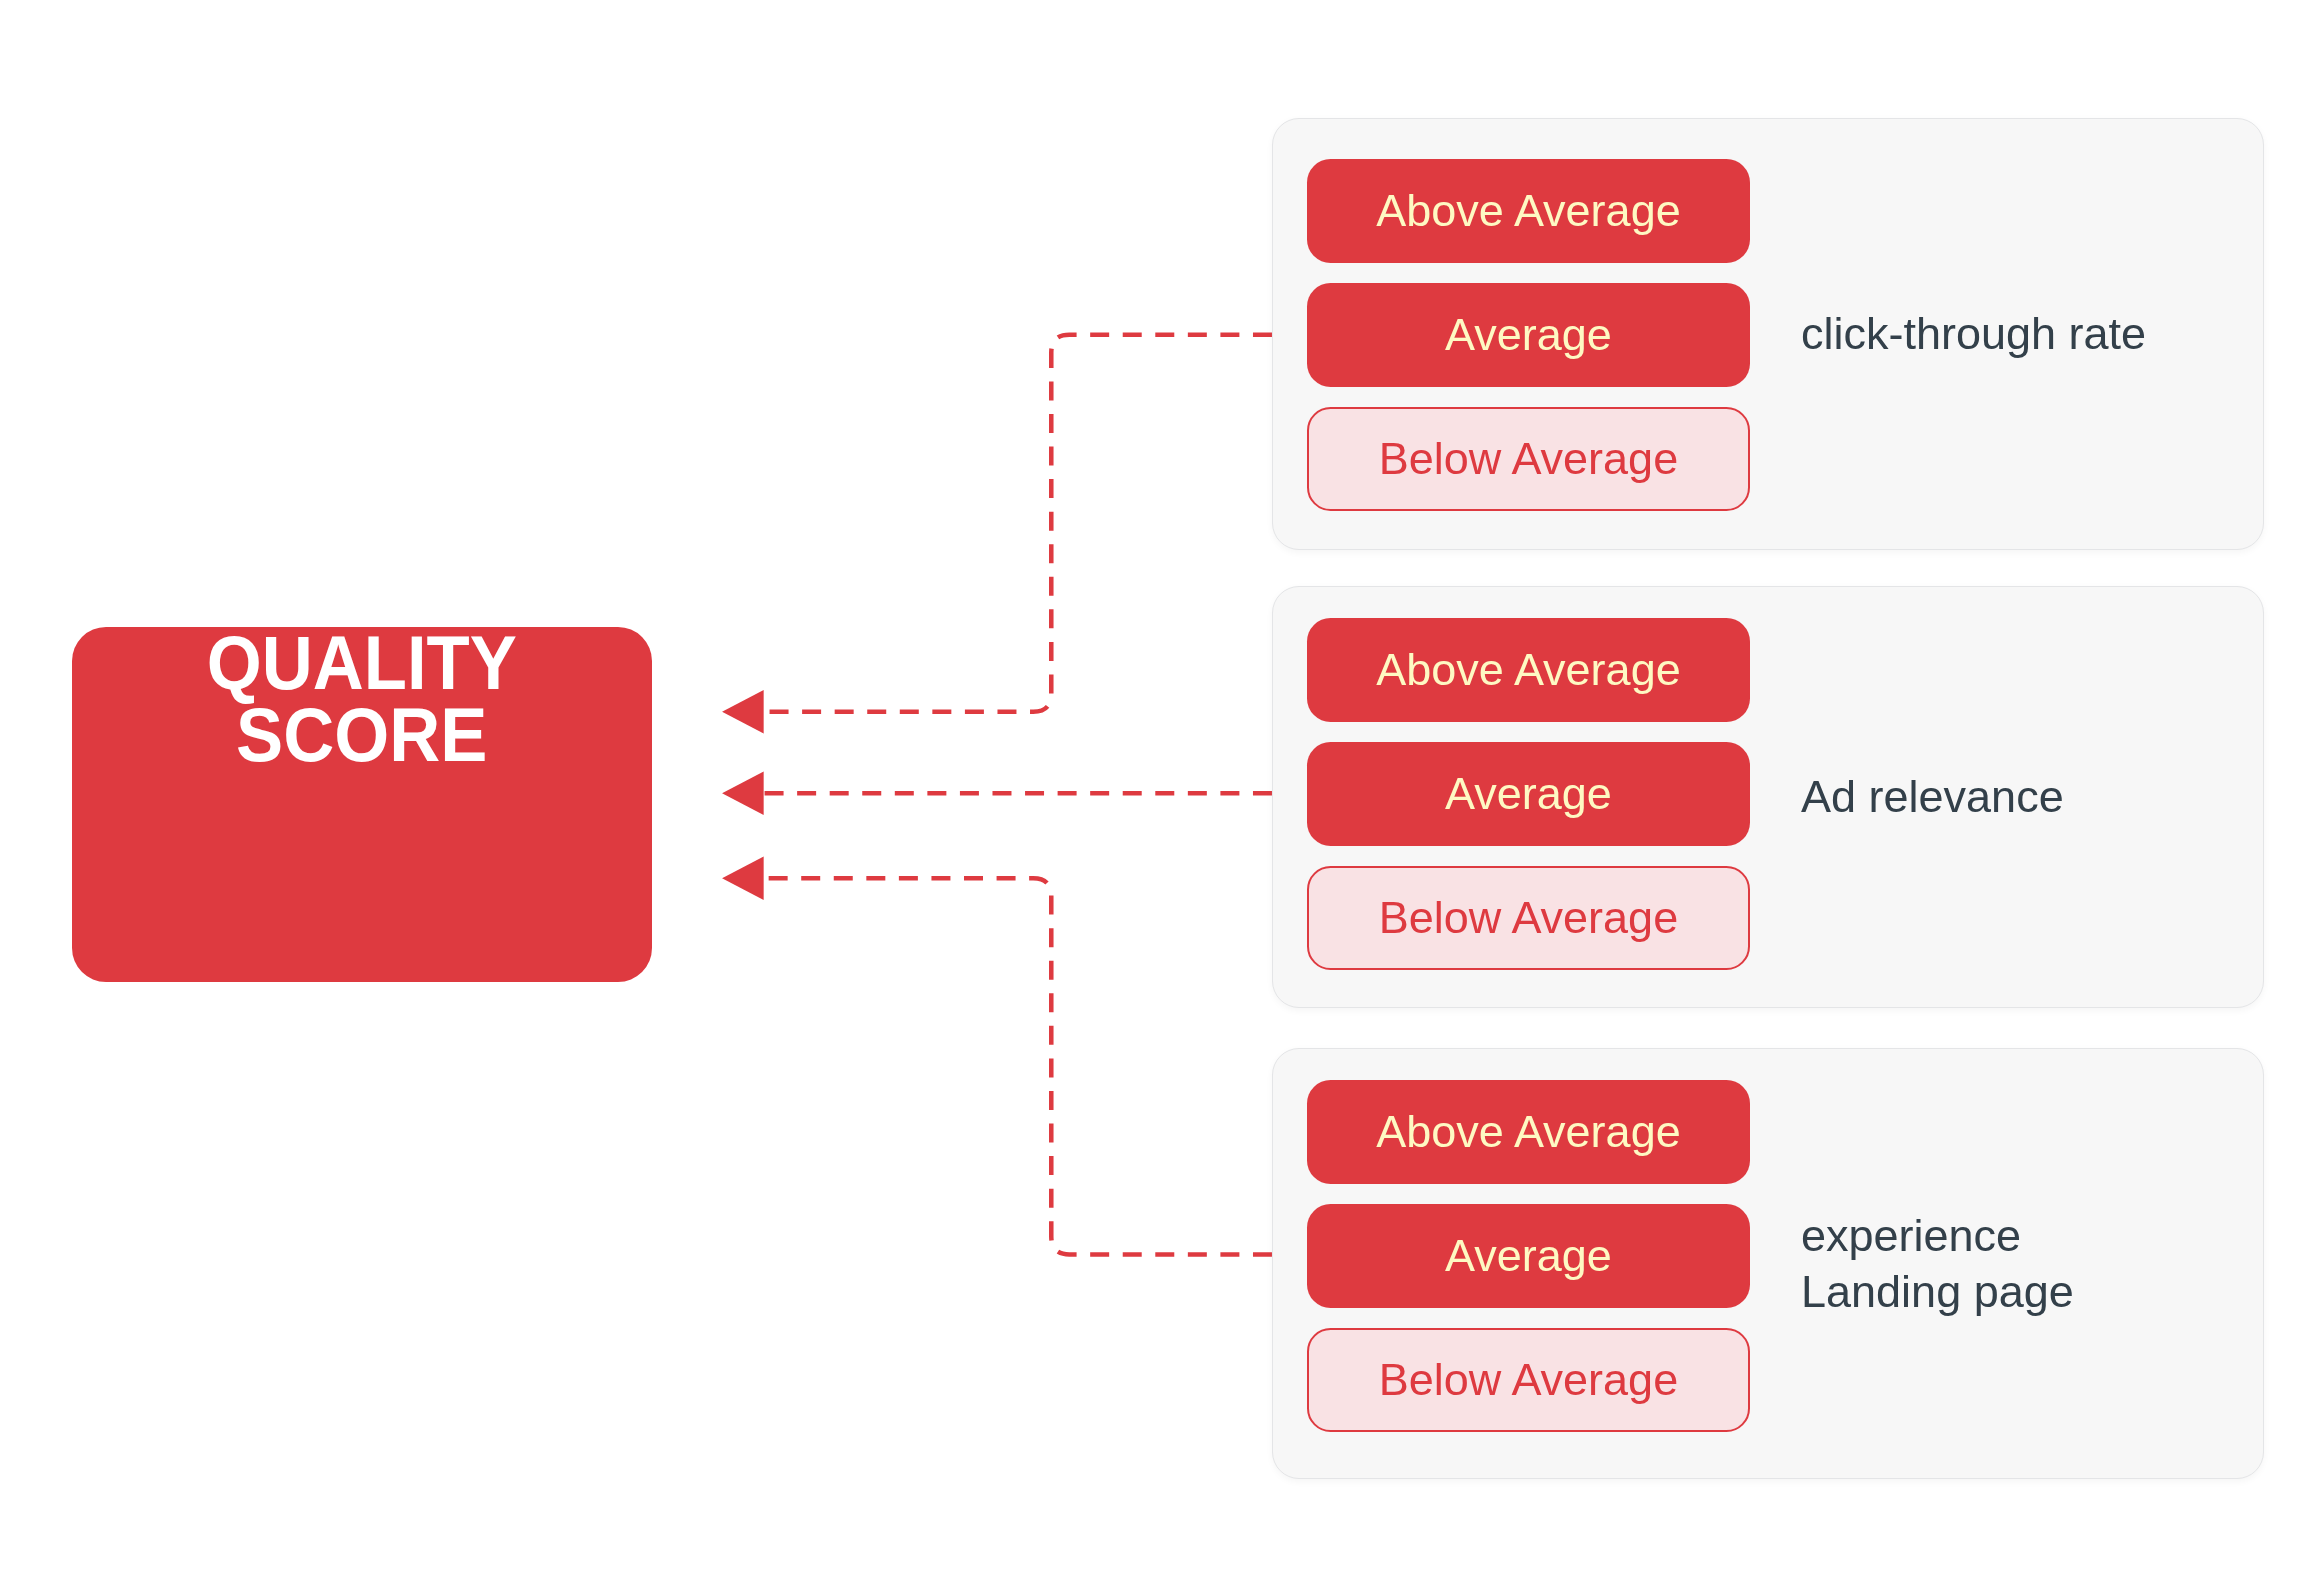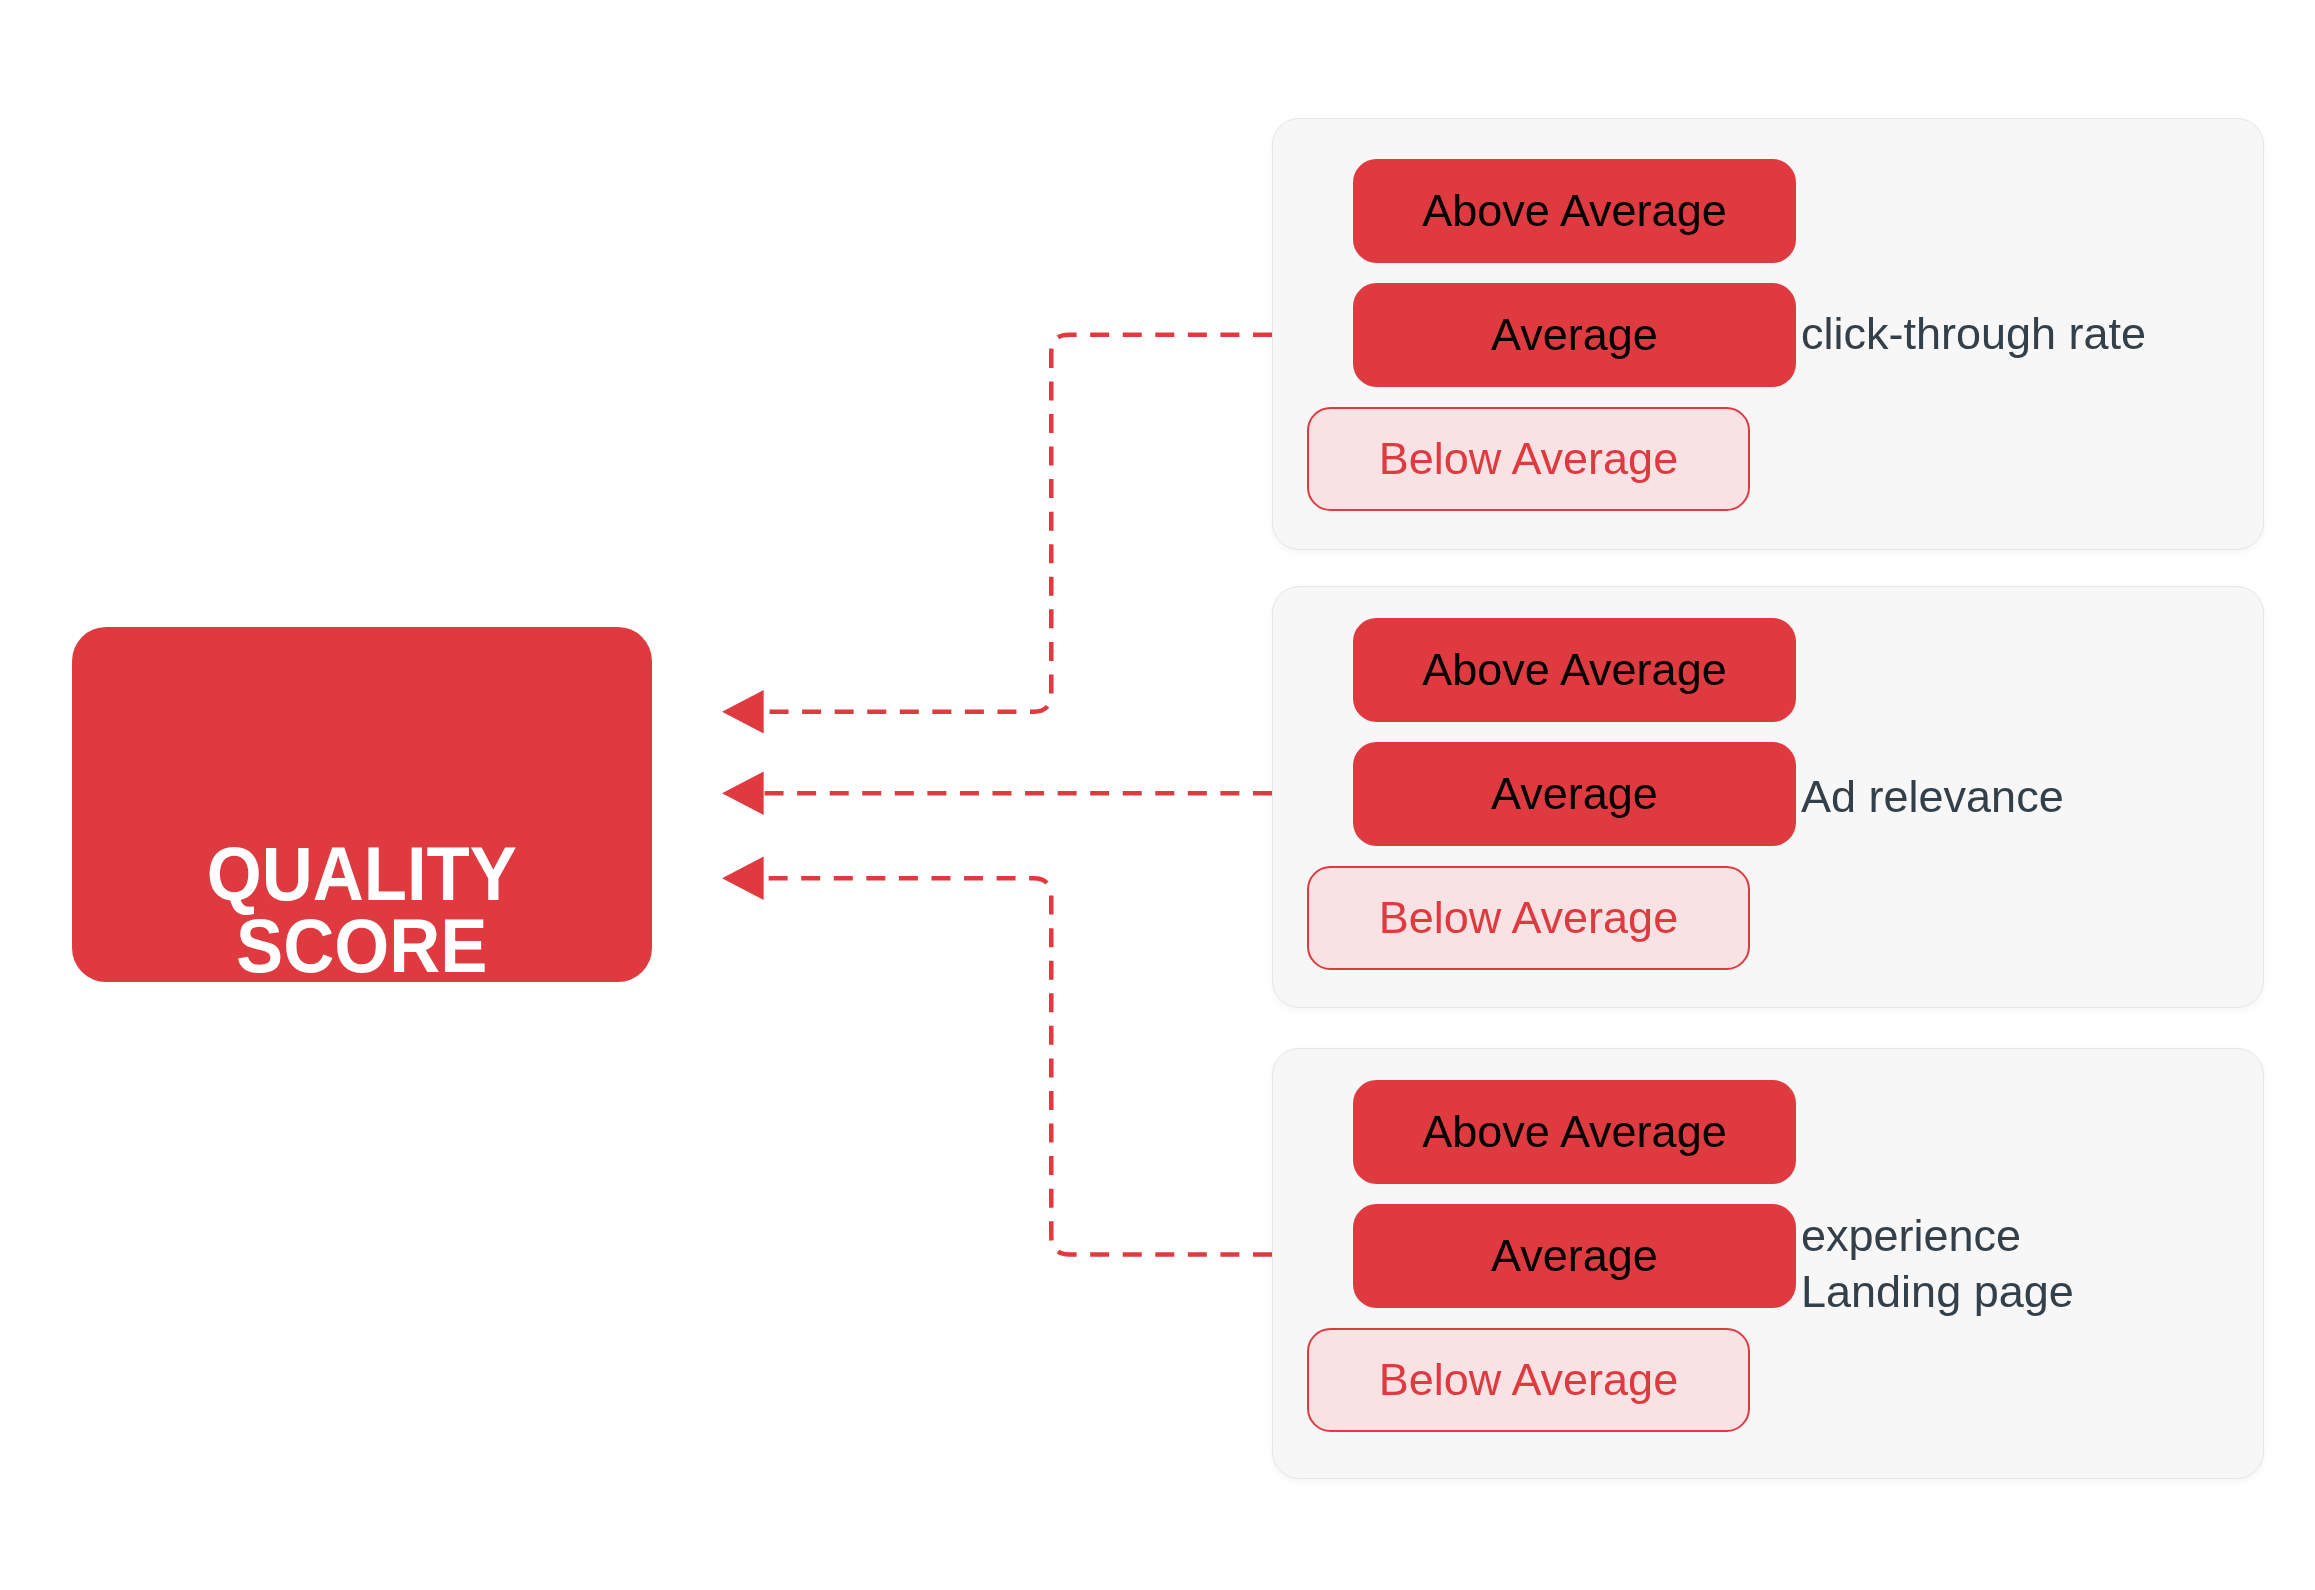--- a/index.html
+++ b/index.html
@@ -18,21 +18,21 @@
     font-family:"Liberation Sans", sans-serif;
     overflow:hidden;
   }
   #connectors{position:absolute;left:0;top:0;width:2316px;height:1590px;pointer-events:none;}
   .dash{fill:none;stroke:var(--red);stroke-width:5;stroke-dasharray:21 15;}
   .head{fill:var(--red);stroke:none;}
 
   .score-box{
     position:absolute;left:72px;top:627px;width:580px;height:355px;
     background:var(--red);border-radius:34px;
-    display:flex;align-items:flex-end;justify-content:center;
+    display:flex;align-items:flex-start;justify-content:center;
   }
   .score-text{
     color:var(--title_text);
     font-weight:bold;
     font-size:76px;line-height:72px;
     text-align:center;
     transform:scaleX(0.93);
   }
 
   .panel{
@@ -55,21 +55,21 @@
   .panel.p2 .ratings{top:31px;}
   .panel.p3 .ratings{top:31px;}
 
   .pill{
     width:443px;height:104px;border-radius:23.5px;
     display:flex;align-items:center;justify-content:center;
     font-size:45px;
     box-sizing:border-box;
     white-space:nowrap;
   }
-  .pill.solid{background:var(--red);color:#000000;margin-left:46px;}
+  .pill.solid{background:var(--red);color:#fef9c3;}
   .pill.outline{background:var(--pink);border:2.7px solid var(--red);color:var(--red);}
 
   .panel-label{
     position:absolute;left:528px;top:50%;
     transform:translateY(-50%);
     font-size:45px;line-height:56px;
     color:var(--label_text);
     white-space:nowrap;
   }
 </style>

